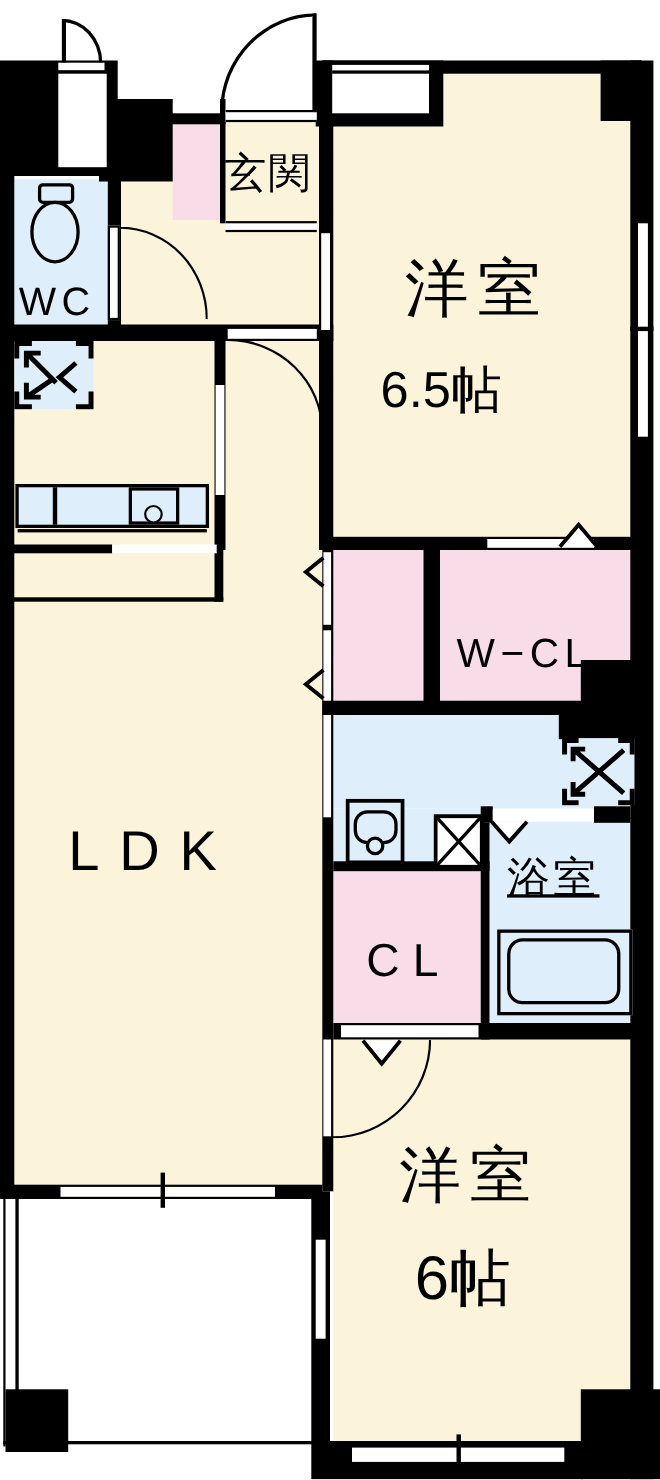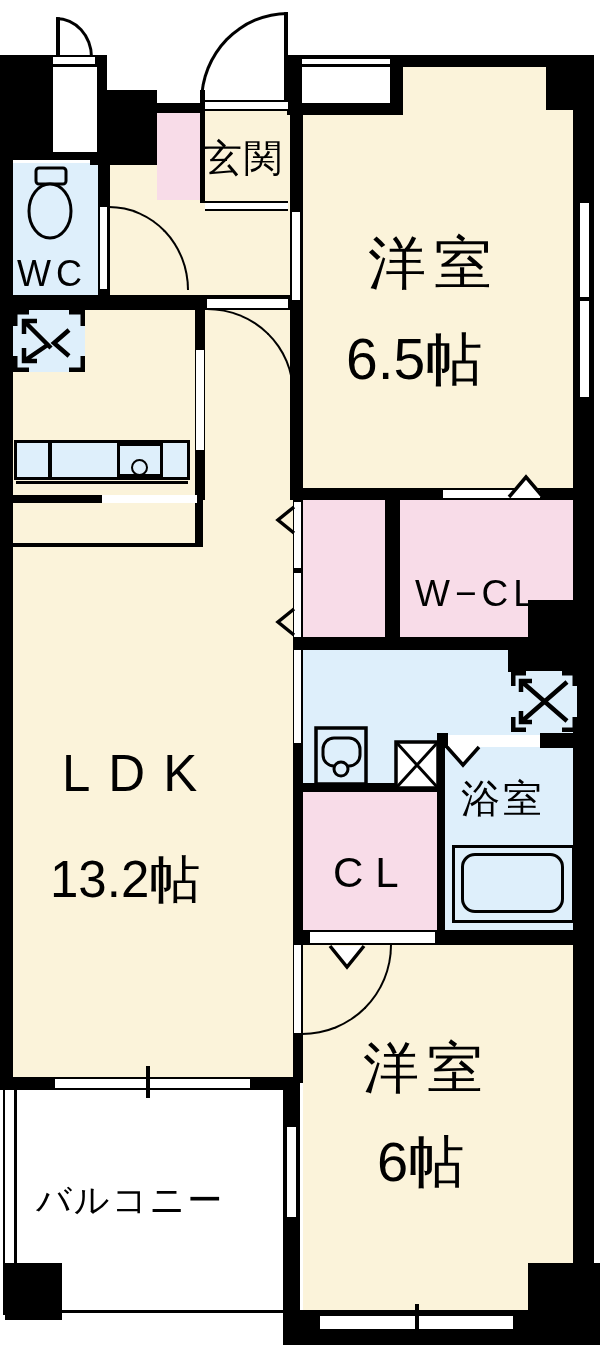--- a/index.html
+++ b/index.html
@@ -191,23 +191,21 @@
   </div>
   <div class="abs" style="left:327px;top:943px;">
     <svg width="40" height="27" viewBox="0 0 40 27">
       <polyline points="3,3 20,24 37,3" fill="#fff" stroke="#000" stroke-width="3.5"></polyline>
     </svg>
   </div>
 
   <div class="label" style="left:204px;top:139px;font-size:38px;letter-spacing:2px;">玄関</div>
   <div class="label" style="left:17px;top:256px;font-size:36px;letter-spacing:5px;">WC</div>
   <div class="label" style="left:368px;top:234px;font-size:58px;letter-spacing:8px;">洋室</div>
-  <div class="label" style="left:346px;top:331px;font-size:57px;">6.5帖</div>
+  <div class="label" style="left:346px;top:331px;font-size:46px;">6.5帖</div>
   <div class="label" style="left:415px;top:575px;font-size:37px;letter-spacing:5px;">W−CL</div>
-  <div class="label" style="left:461px;top:779px;font-size:39px;letter-spacing:3px;">浴室</div>
+  <div class="label" style="left:461px;top:779px;font-size:39px;letter-spacing:3px;text-decoration:underline;">浴室</div>
   <div class="label" style="left:333px;top:852px;font-size:42px;letter-spacing:12px;">CL</div>
   <div class="label" style="left:62px;top:748px;font-size:51px;letter-spacing:18px;">LDK</div>
-  <div class="label" style="left:50px;top:854px;font-size:51px;">13.2帖</div>
-  <div class="label" style="left:36px;top:1182px;font-size:35px;letter-spacing:2px;">バルコニー</div>
   <div class="label" style="left:363px;top:1040px;font-size:56px;letter-spacing:8px;">洋室</div>
   <div class="label" style="left:377px;top:1134px;font-size:56px;">6帖</div>
 
 </div>
 
 </body></html>

